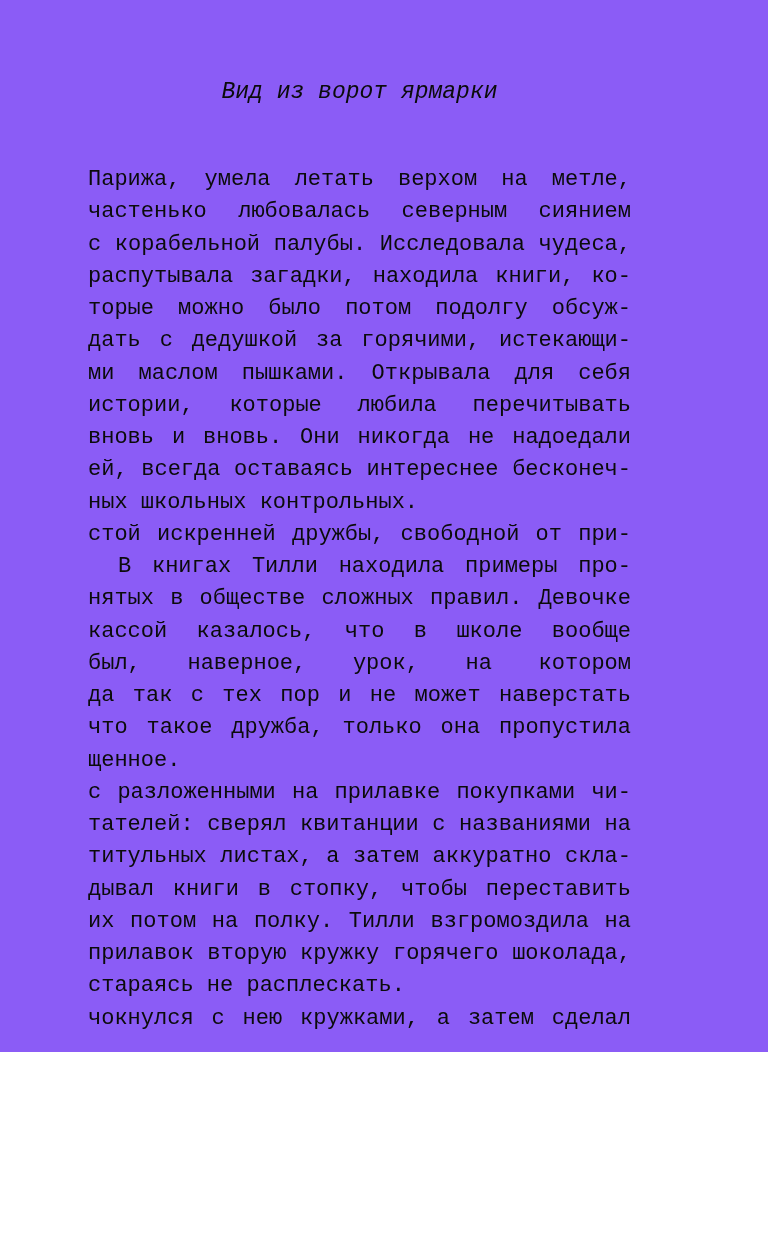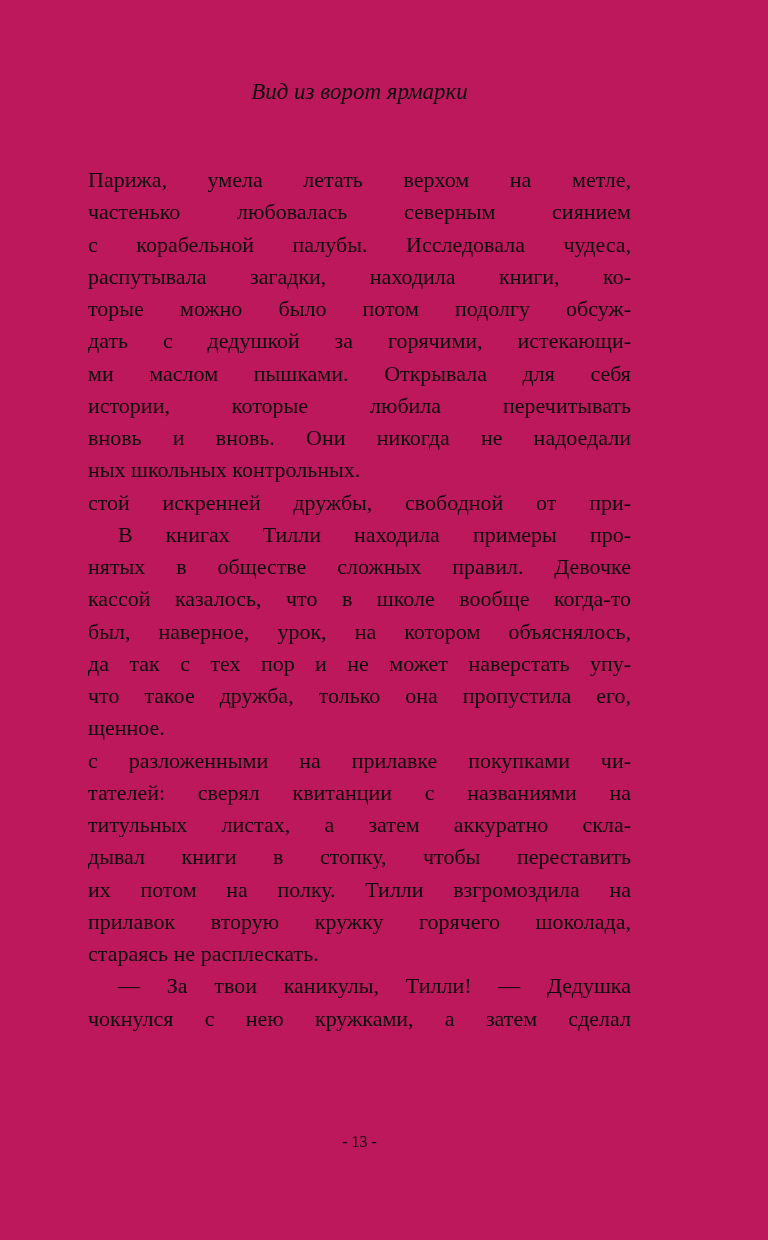--- a/index.html
+++ b/index.html
@@ -1,21 +1,21 @@
 <!DOCTYPE html>
 <html><head>
 <meta charset="utf-8">
 <style>
   html, body { margin: 0; padding: 0; }
   .page {
     position: relative;
     width: 768px;
-    height: 1240px;
-    background: #be185d;
-    font-family: Liberation Serif, serif;
+    height: 1052px;
+    background: #8b5cf6;
+    font-family: Liberation Mono, monospace;
     color: #0b0b0b;
     overflow: hidden;
   }
   .running-head {
     position: absolute;
     left: 88px;
     top: 78px;
     width: 543px;
     text-align: center;
     font-style: italic;
@@ -64,35 +64,35 @@
   <div class="text-block">
     <div class="line">Парижа, умела летать верхом на метле,</div>
     <div class="line">частенько любовалась северным сиянием</div>
     <div class="line">с корабельной палубы. Исследовала чудеса,</div>
     <div class="line">распутывала загадки, находила книги, ко-</div>
     <div class="line">торые можно было потом подолгу обсуж-</div>
     <div class="line">дать с дедушкой за горячими, истекающи-</div>
     <div class="line">ми маслом пышками. Открывала для себя</div>
     <div class="line">истории, которые любила перечитывать</div>
     <div class="line">вновь и вновь. Они никогда не надоедали</div>
+    <div class="line">ей, всегда оставаясь интереснее бесконеч-</div>
     <div class="line end">ных школьных контрольных.</div>
     <div class="line">стой искренней дружбы, свободной от при-</div>
     <div class="line indent">В книгах Тилли находила примеры про-</div>
     <div class="line">нятых в обществе сложных правил. Девочке</div>
     <div class="line">кассой казалось, что в школе вообще когда-то</div>
     <div class="line">был, наверное, урок, на котором объяснялось,</div>
     <div class="line">да так с тех пор и не может наверстать упу-</div>
     <div class="line">что такое дружба, только она пропустила его,</div>
     <div class="line end">щенное.</div>
     <div class="line">с разложенными на прилавке покупками чи-</div>
     <div class="line">тателей: сверял квитанции с названиями на</div>
     <div class="line">титульных листах, а затем аккуратно скла-</div>
     <div class="line">дывал книги в стопку, чтобы переставить</div>
     <div class="line">их потом на полку. Тилли взгромоздила на</div>
     <div class="line">прилавок вторую кружку горячего шоколада,</div>
     <div class="line end">стараясь не расплескать.</div>
-    <div class="line indent">— За твои каникулы, Тилли! — Дедушка</div>
     <div class="line">чокнулся с нею кружками, а затем сделал</div>
   </div>
 
   <div class="folio">- 13 -</div>
 
 </div>
 
 </body></html>

